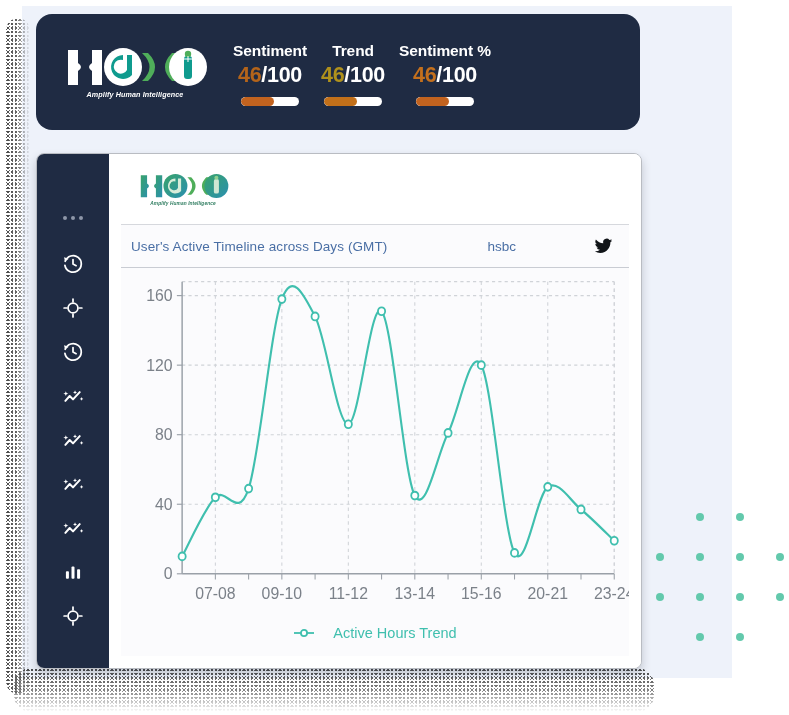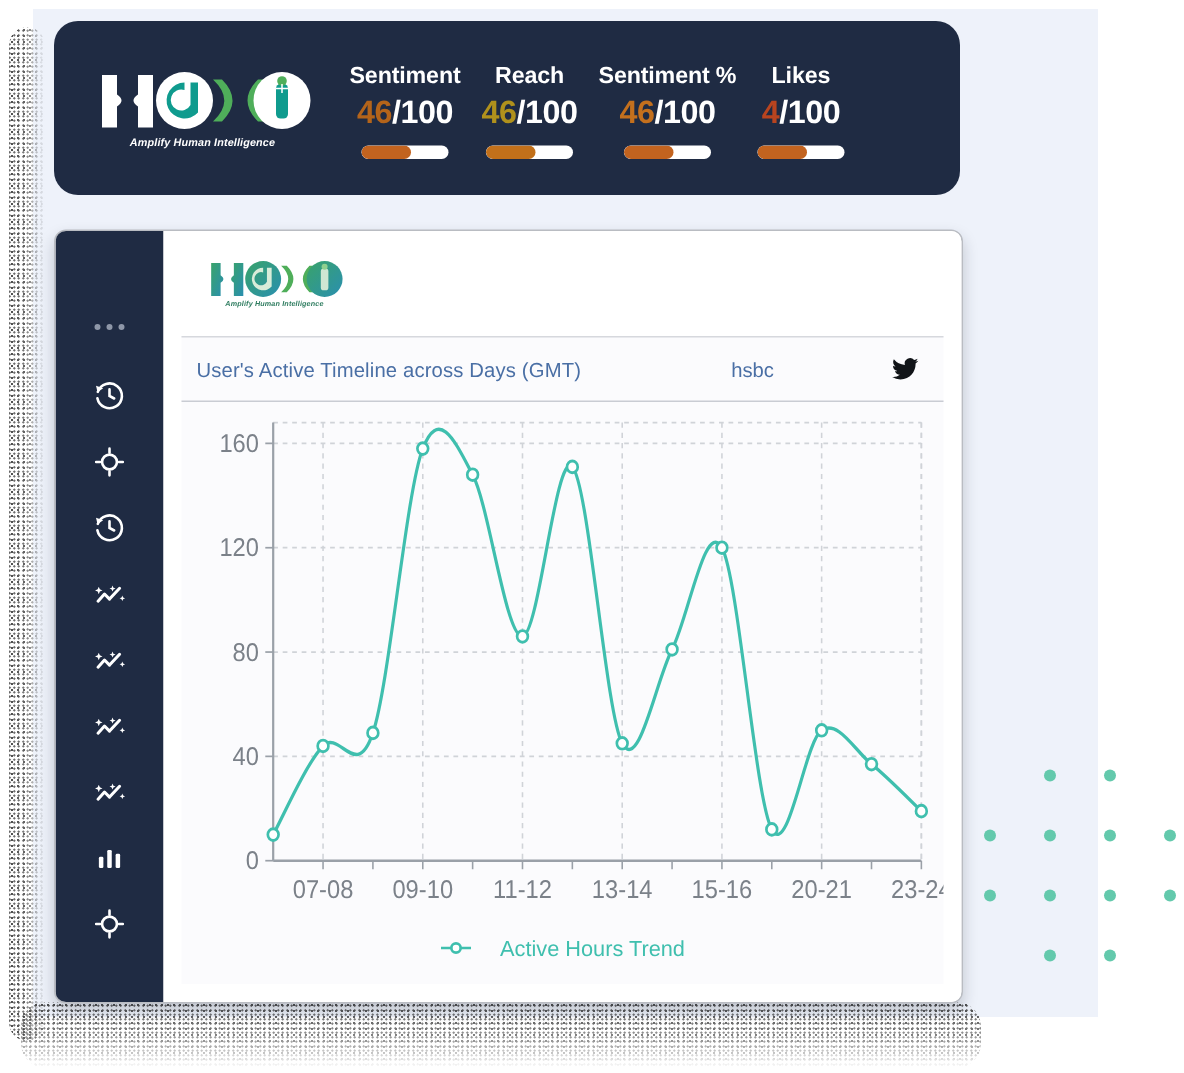--- a/index.html
+++ b/index.html
@@ -253,42 +253,35 @@
 
       <div class="metric">
         <div class="metric-label">Sentiment</div>
         <div class="metric-value"><span class="metric-score" style="color: rgb(180, 100, 26);">46</span><span>/100</span></div>
         <div class="metric-bar">
             <div class="metric-bar-fill" style="background: rgb(194, 99, 31); width: 57%;"></div>
           </div>
       </div>
 
       <div class="metric">
-        <div class="metric-label">Reach</div>
+        <div class="metric-label">Trend</div>
         <div class="metric-value"><span class="metric-score" style="color: rgb(176, 145, 28);">46</span><span>/100</span></div>
         <div class="metric-bar">
             <div class="metric-bar-fill" style="background: rgb(194, 112, 26); width: 57%;"></div>
           </div>
       </div>
 
       <div class="metric">
         <div class="metric-label">Sentiment %</div>
         <div class="metric-value"><span class="metric-score" style="color: rgb(196, 112, 29);">46</span><span>/100</span></div>
         <div class="metric-bar">
             <div class="metric-bar-fill" style="background: rgb(194, 99, 31); width: 57%;"></div>
           </div>
       </div>
 
-      <div class="metric">
-        <div class="metric-label">Likes</div>
-        <div class="metric-value"><span class="metric-score" style="color: rgb(184, 68, 31);">4</span><span>/100</span></div>
-        <div class="metric-bar">
-            <div class="metric-bar-fill" style="background: rgb(194, 99, 31); width: 57%;"></div>
-          </div>
-      </div>
 
     </div>
   </div>
 
   <div id="window">
 
     <div id="sidebar">
       <div class="side-dots">
         <i></i>
         <i></i>

